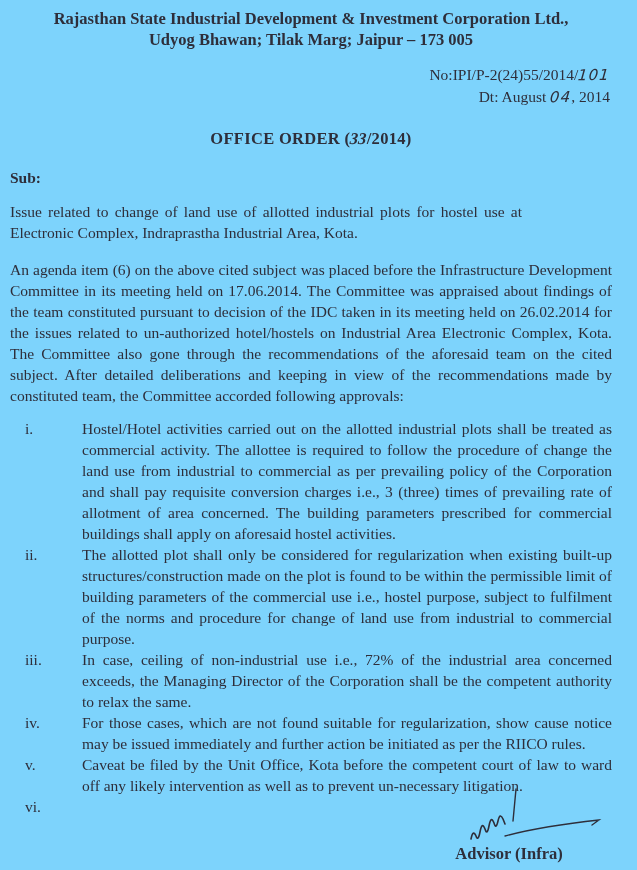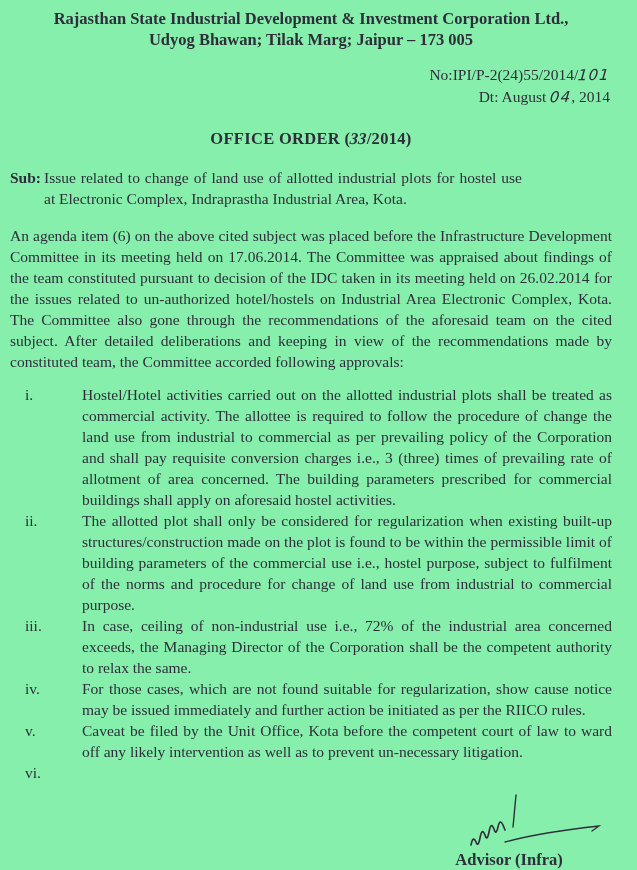--- a/index.html
+++ b/index.html
@@ -5,21 +5,21 @@
   html, body {
     margin: 0;
     padding: 0;
     background: #e8e8e8;
   }
   .page {
     position: relative;
     width: 637px;
     height: 870px;
     margin: 0 auto;
-    background: #86efac;
+    background: #7dd3fc;
     color: #2e2e3a;
     font-family: "Liberation Serif", "DejaVu Serif", serif;
     font-size: 15.5px;
     line-height: 21px;
     box-sizing: border-box;
     padding: 8px 25px 8px 10px;
     overflow: hidden;
   }
   .org-header {
     text-align: center;
@@ -52,20 +52,21 @@
   .order-title .hand {
     font-weight: bold;
     font-family: "Liberation Serif", serif;
     transform: skewX(-4deg);
     letter-spacing: 0;
     font-size: 16.5px;
   }
   .subject-row {
     display: flex;
     margin-top: 18px;
+    flex-direction: column;
   }
   .subject-label {
     font-weight: bold;
     flex: 0 0 34px;
   }
   .subject-text {
     flex: 1;
     text-align: justify;
     padding-right: 90px;
   }
@@ -84,21 +85,21 @@
     padding-left: 15px;
     box-sizing: border-box;
   }
   .approval-text {
     flex: 1;
     text-align: justify;
   }
   .signature-block {
     position: absolute;
     right: 28px;
-    bottom: 0;
+    bottom: 6px;
     text-align: center;
     width: 200px;
   }
   .signature-art {
     display: block;
     margin: 0 0 -6px auto;
   }
   .signature-title {
     font-weight: bold;
     font-size: 16.5px;

